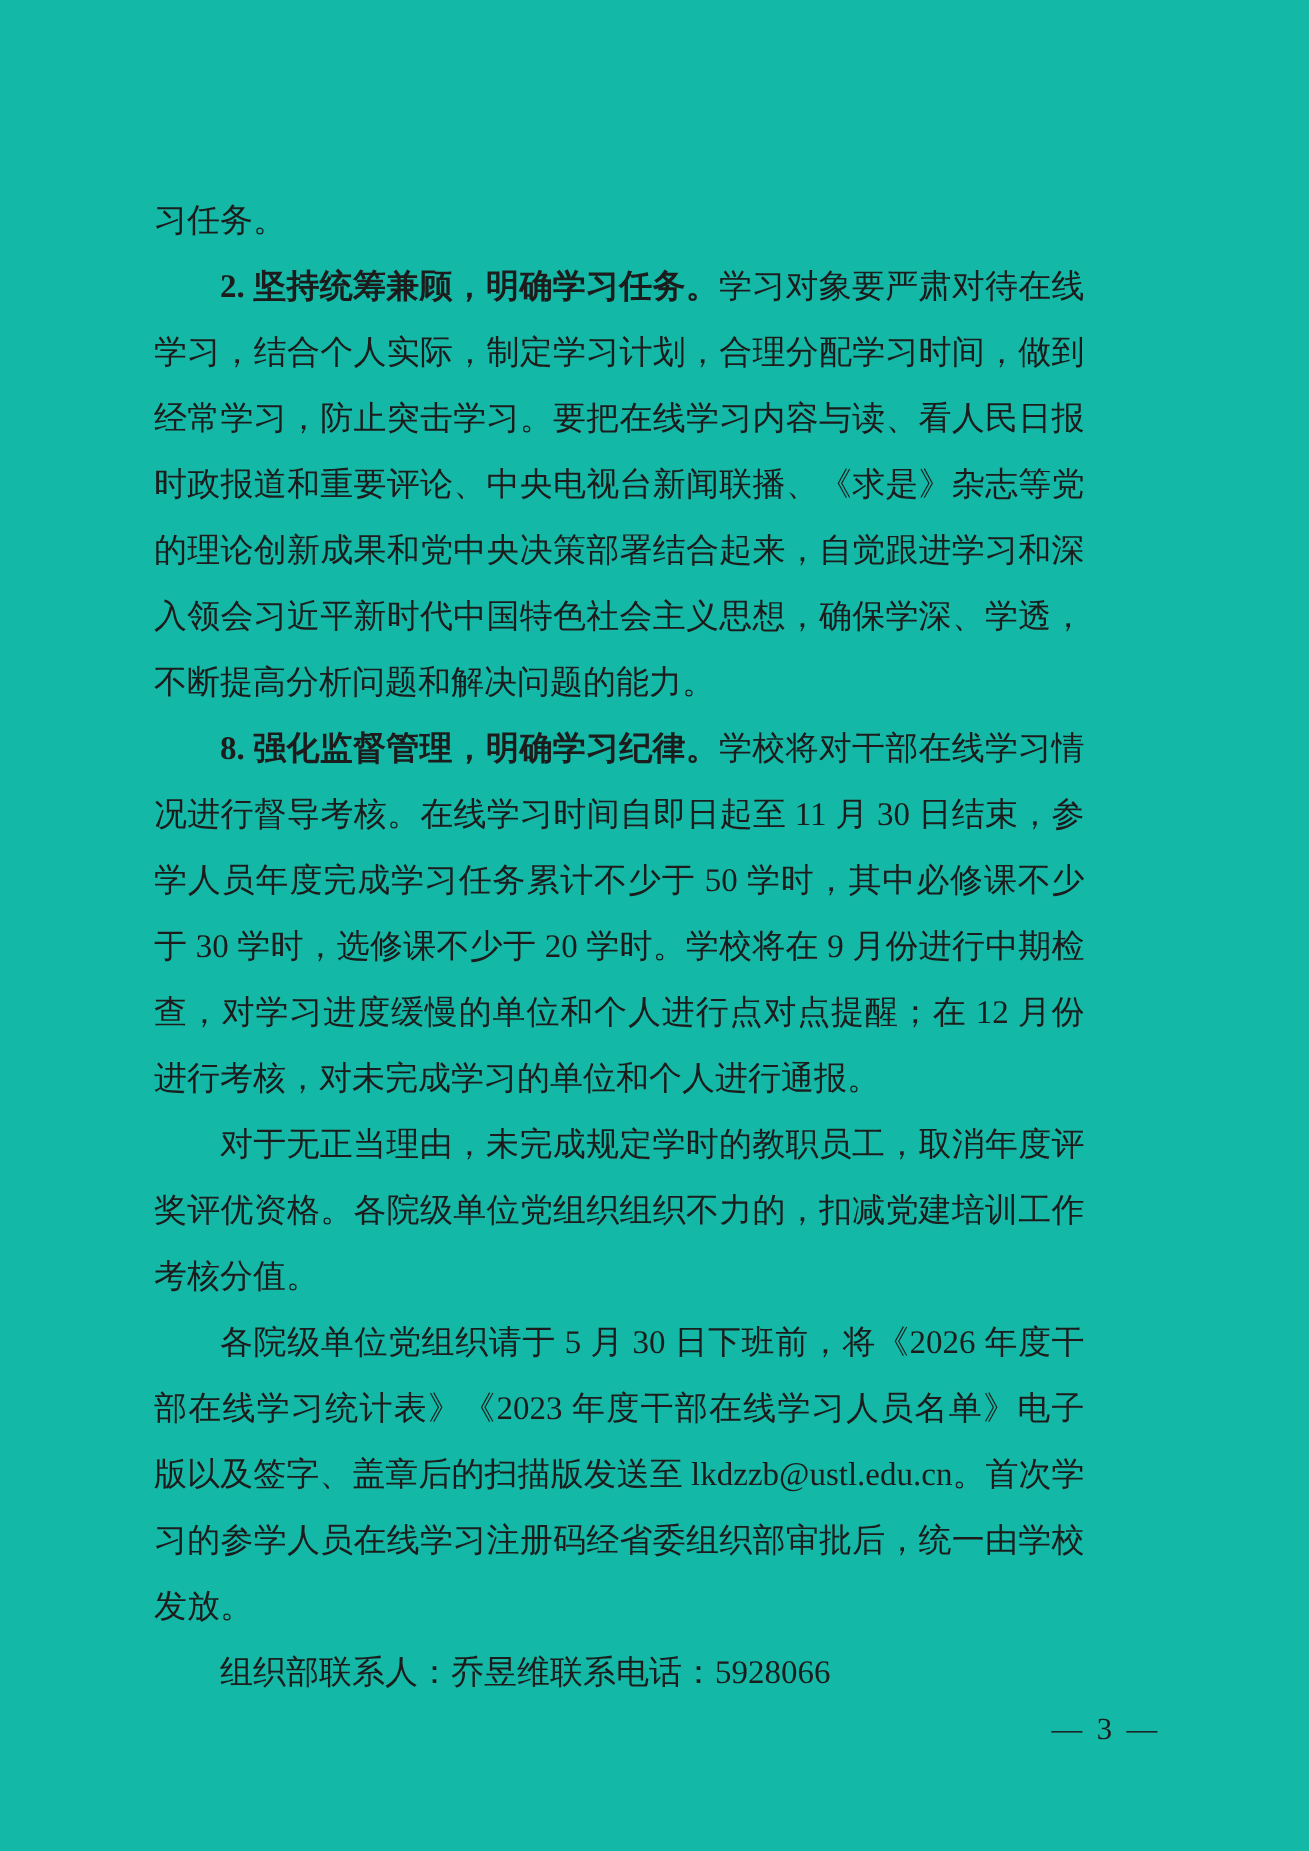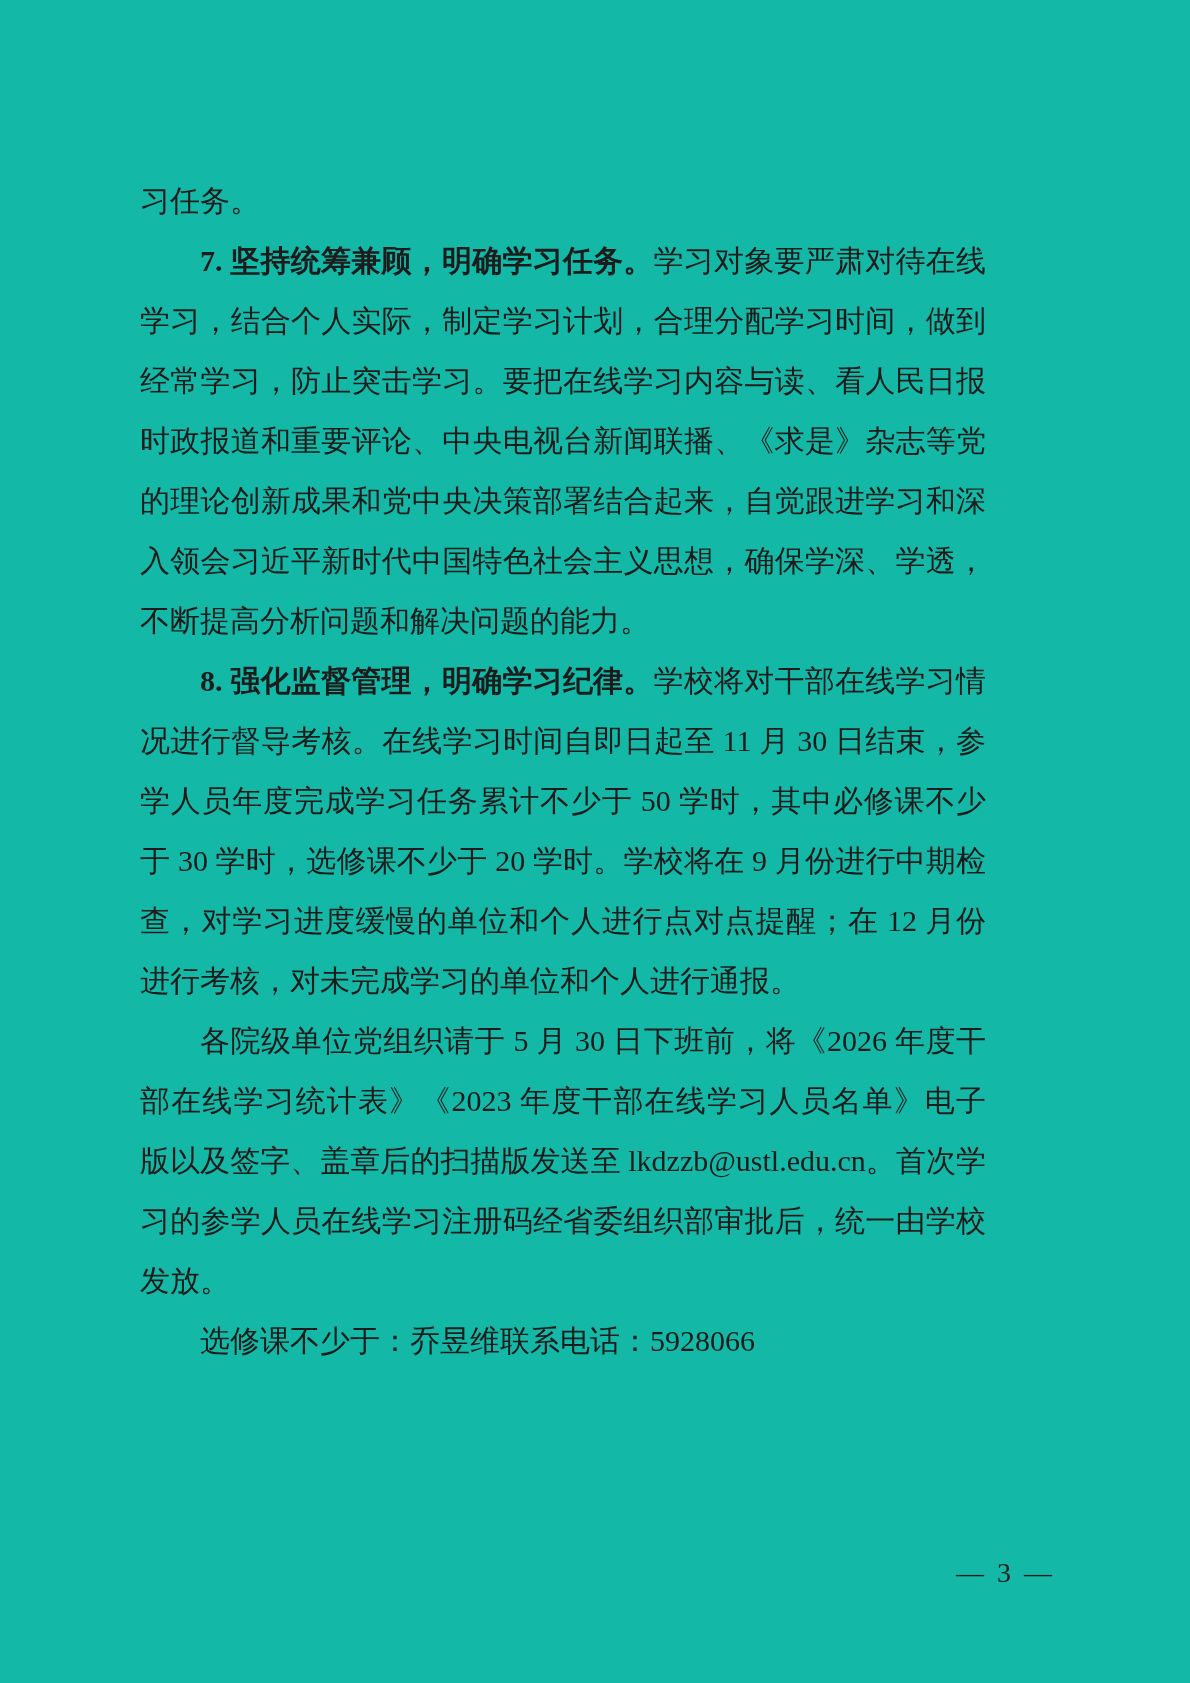--- a/index.html
+++ b/index.html
@@ -50,26 +50,27 @@
 </style>
 </head>
 <body>
 
 <div class="doc-page">
 
   <div class="doc-body">
 
     <p class="para no-indent"><span class="seg">习任务。</span></p>
 
-    <p class="para"><span class="seg-bold">7. 坚持统筹兼顾，明确学习任务。</span><span class="seg">学习对象要严肃对待在线学习，结合个人实际，制定学习计划，合理分配学习时间，做到经常学习，防止突击学习。要把在线学习内容与读、看人民日报时政报道和重要评论、中央电视台新闻联播、《求是》杂志等党的理论创新成果和党中央决策部署结合起来，自觉跟进学习和深入领会习近平新时代中国特色社会主义思想，确保学深、学透，不断提高分析问题和解决问题的能力。</span></p>
+    <p class="para"><span class="seg-bold">2. 坚持统筹兼顾，明确学习任务。</span><span class="seg">学习对象要严肃对待在线学习，结合个人实际，制定学习计划，合理分配学习时间，做到经常学习，防止突击学习。要把在线学习内容与读、看人民日报时政报道和重要评论、中央电视台新闻联播、《求是》杂志等党的理论创新成果和党中央决策部署结合起来，自觉跟进学习和深入领会习近平新时代中国特色社会主义思想，确保学深、学透，不断提高分析问题和解决问题的能力。</span></p>
 
     <p class="para"><span class="seg-bold">8. 强化监督管理，明确学习纪律。</span><span class="seg">学校将对干部在线学习情况进行督导考核。在线学习时间自即日起至 11 月 30 日结束，参学人员年度完成学习任务累计不少于 50 学时，其中必修课不少于 30 学时，选修课不少于 20 学时。学校将在 9 月份进行中期检查，对学习进度缓慢的单位和个人进行点对点提醒；在 12 月份进行考核，对未完成学习的单位和个人进行通报。</span></p>
 
+    <p class="para"><span class="seg">对于无正当理由，未完成规定学时的教职员工，取消年度评奖评优资格。各院级单位党组织组织不力的，扣减党建培训工作考核分值。</span></p>
 
     <p class="para"><span class="seg">各院级单位党组织请于 5 月 30 日下班前，将《2026 年度干部在线学习统计表》《2023 年度干部在线学习人员名单》电子版以及签字、盖章后的扫描版发送至 lkdzzb@ustl.edu.cn。首次学习的参学人员在线学习注册码经省委组织部审批后，统一由学校发放。</span></p>
 
-    <p class="para"><span class="seg">选修课不少于：</span><span class="seg">乔昱维</span><span class="seg contact-gap">联系电话：</span><span class="seg">5928066</span></p>
+    <p class="para"><span class="seg">组织部联系人：</span><span class="seg">乔昱维</span><span class="seg contact-gap">联系电话：</span><span class="seg">5928066</span></p>
 
   </div>
 
   <div class="page-number">— 3 —</div>
 
 </div>
 
 </body></html>

